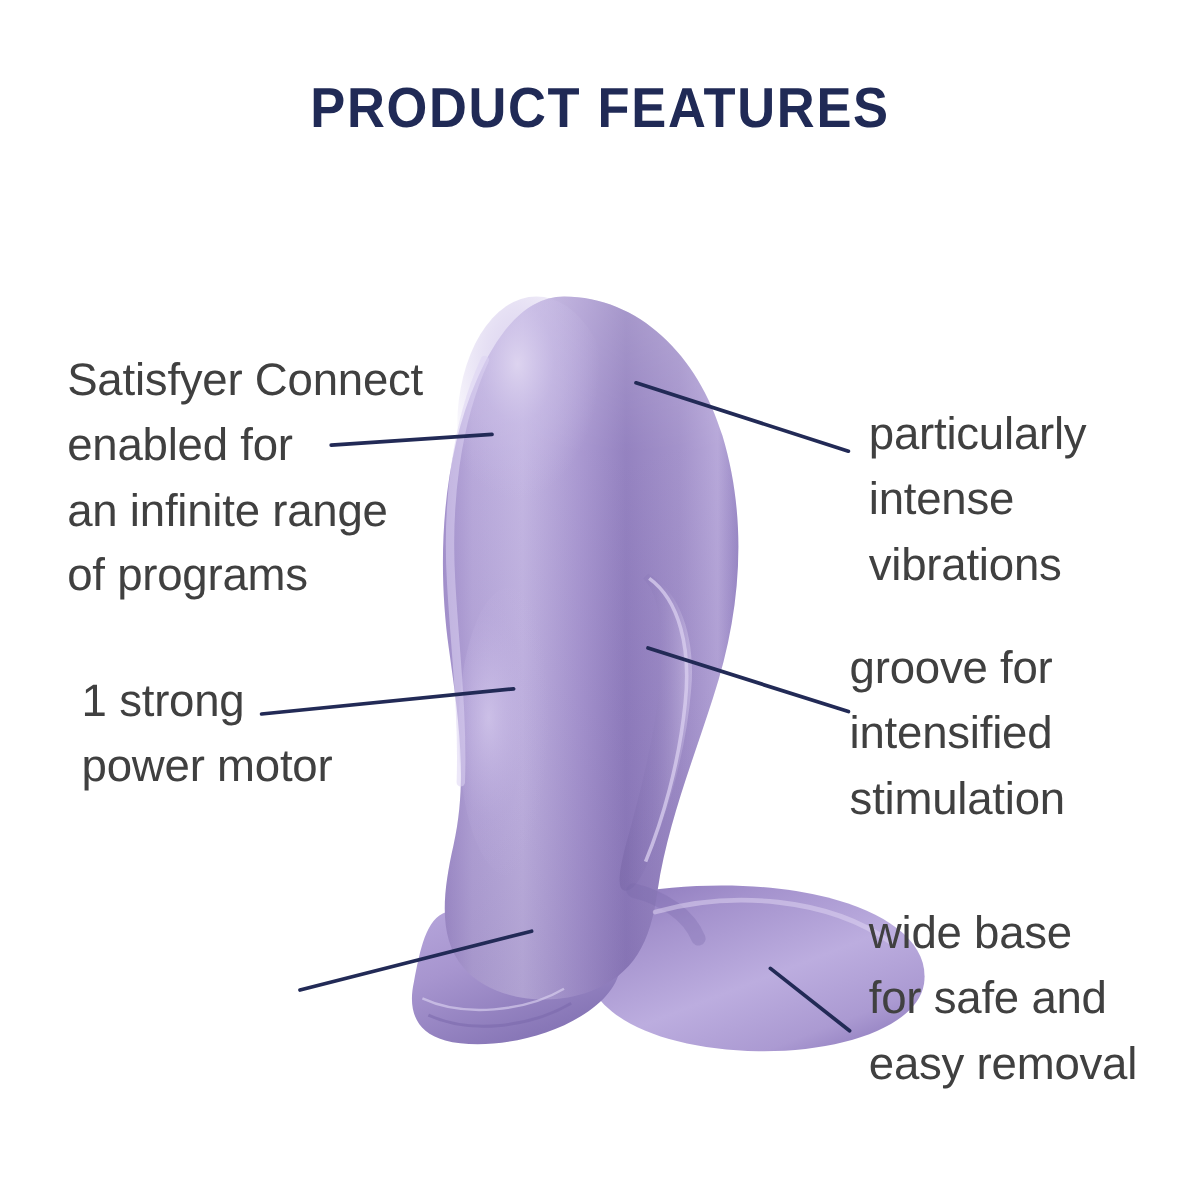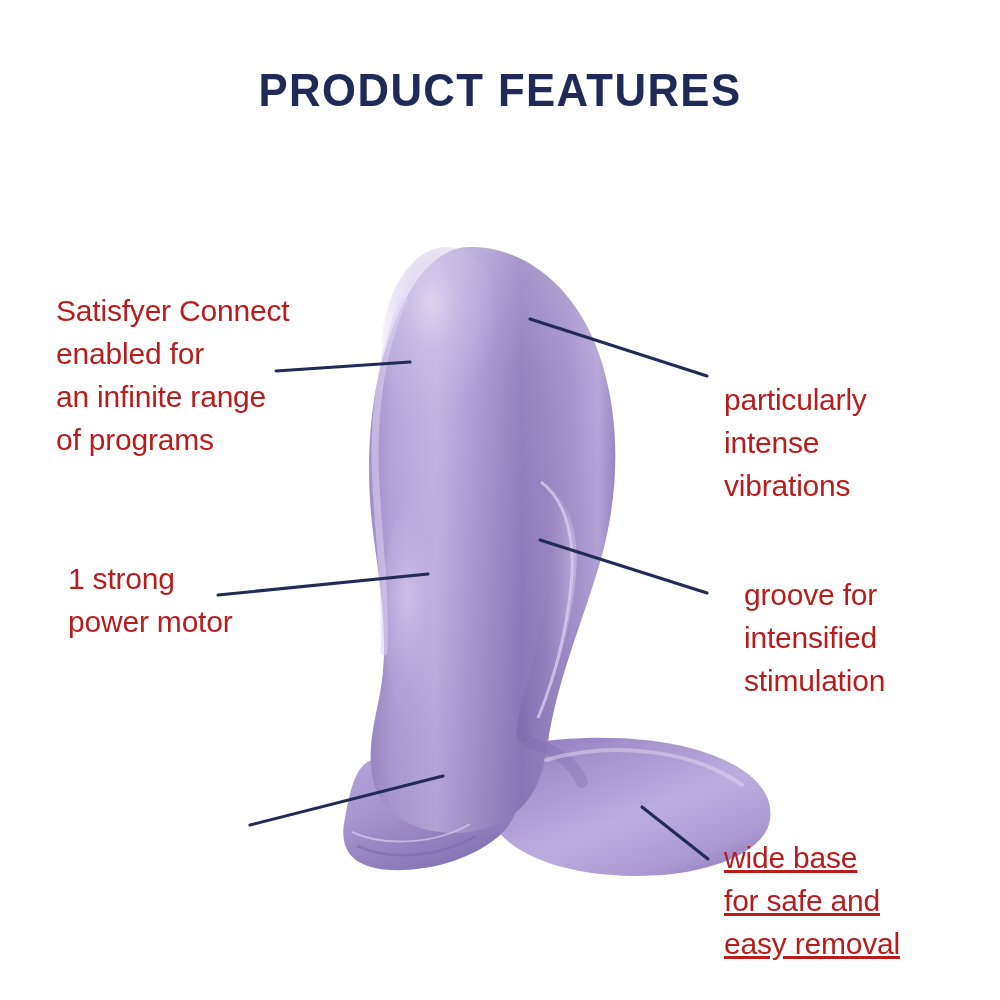--- a/index.html
+++ b/index.html
@@ -29,37 +29,37 @@
     font-weight: 700;
     letter-spacing: 1.5px;
     color: #202a56;
     font-family: "Liberation Sans", sans-serif;
     transform: scaleX(0.93);
   }
 
   
   .callout {
     position: absolute;
-    color: #b91c1c;
-    font-size: 30px;
+    color: #404040;
+    font-size: 38px;
     line-height: 1.43;
     font-weight: 500;
     font-family: "Liberation Sans", sans-serif;
     letter-spacing: -0.2px;
     white-space: pre;
   }
   .callout-left  { text-align: left; }
-  .callout-right { text-align: left; margin-top: 44px; }
+  .callout-right { text-align: left; }
 
   #callout-connect    { left: 56px;  top: 290px; }
   #callout-motor      { left: 56px;  top: 558px; margin-left: 12px; }
   #callout-silicone   { left: 56px;  top: 752px; }
   #callout-vibrations { left: 724px; top: 335px; }
-  #callout-groove     { left: 744px; top: 530px; }
-  #callout-widebase   { left: 724px; top: 793px; text-decoration: underline; }
+  #callout-groove     { left: 708px; top: 530px; }
+  #callout-widebase   { left: 724px; top: 751px; }
 
   
   #leader-lines {
     position: absolute;
     left: 0; top: 0;
     width: 1000px; height: 1000px;
     pointer-events: none;
   }
   #leader-lines line {
     stroke: #222a56;

